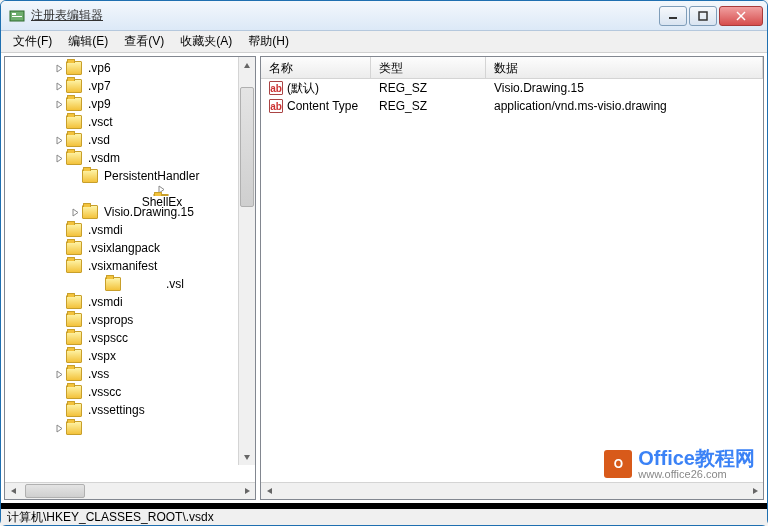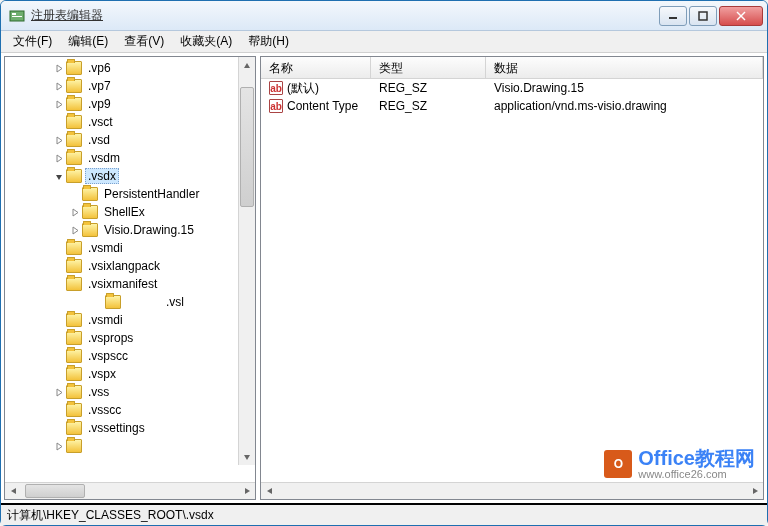--- a/index.html
+++ b/index.html
@@ -35,21 +35,21 @@
     .hscroll .thumb { position:absolute; top:1px; bottom:1px; left:20px; width:60px; background:linear-gradient(#e4e4e4,#cfcfcf); border:1px solid #b0b0b0; border-radius:2px; }
     .list-header { display:flex; height:22px; border-bottom:1px solid #d4d4d4; background:linear-gradient(#fdfdfd,#ececec); }
     .col { padding:3px 8px; border-right:1px solid #d4d4d4; }
     .col.n { width:110px; } .col.t { width:115px; } .col.d { flex:1; }
     .list-body { flex:1; overflow:hidden; position:relative; }
     .list-row { display:flex; height:18px; align-items:center; cursor:pointer; }
     .cell { padding:1px 8px; white-space:nowrap; overflow:hidden; }
     .cell.n { width:110px; display:flex; align-items:center; gap:4px; }
     .cell.t { width:115px; } .cell.d { flex:1; }
     .str-icon { width:14px; height:14px; border:1px solid #a44; background:#fff; display:inline-flex; align-items:center; justify-content:center; color:#c33; font-size:10px; font-weight:bold; border-radius:1px; }
-    .statusbar { height:22px; border-top:2px solid #000000; background:#f0f0f0; display:flex; align-items:center; padding:0 6px; }
+    .statusbar { height:22px; border-top:6px solid #000000; background:#f0f0f0; display:flex; align-items:center; padding:0 6px; }
     .watermark { position:absolute; right:8px; bottom:2px; display:flex; align-items:center; gap:6px; pointer-events:none; }
     .wm-logo { width:28px; height:28px; background:#d85a1a; border-radius:3px; display:flex; align-items:center; justify-content:center; color:#fff; font-weight:bold; }
     .wm-text { color:#3b82f6; font-size:20px; font-weight:bold; line-height:1; }
     .wm-sub { color:#888; font-size:11px; }
     .arrow-svg { width:8px; height:8px; }
   </style>
 </head>
 <body>
 
 <div class="window">
@@ -137,35 +137,26 @@
             </div>
             <div class="tree-row" style="padding-left: 48px;">
               <span class="expander">
                 <svg width="9" height="9">
                   <polygon points="2,1 7,4.5 2,8" fill="none" stroke="#888"></polygon>
                 </svg>
               </span>
               <span class="folder-icon"></span>
               <span class="tree-label">.vsdm</span>
             </div>
-            <div class="tree-row selected" style="padding-left: 48px;">
-              <span class="expander">
-                <svg width="9" height="9">
-                  <polygon points="1,3 7,3 4,8" fill="#444"></polygon>
-                </svg>
-              </span>
-              <span class="folder-icon"></span>
-              <span class="tree-label">.vsdx</span>
-            </div>
             <div class="tree-row" style="padding-left: 64px;">
               <span class="expander"></span>
               <span class="folder-icon"></span>
               <span class="tree-label">PersistentHandler</span>
             </div>
-            <div class="tree-row" style="padding-left: 64px;">
+            <div class="tree-row" style="padding-left: 64px; flex-direction: column;">
               <span class="expander">
                 <svg width="9" height="9">
                   <polygon points="2,1 7,4.5 2,8" fill="none" stroke="#888"></polygon>
                 </svg>
               </span>
               <span class="folder-icon"></span>
               <span class="tree-label">ShellEx</span>
             </div>
             <div class="tree-row" style="padding-left: 64px;">
               <span class="expander">

